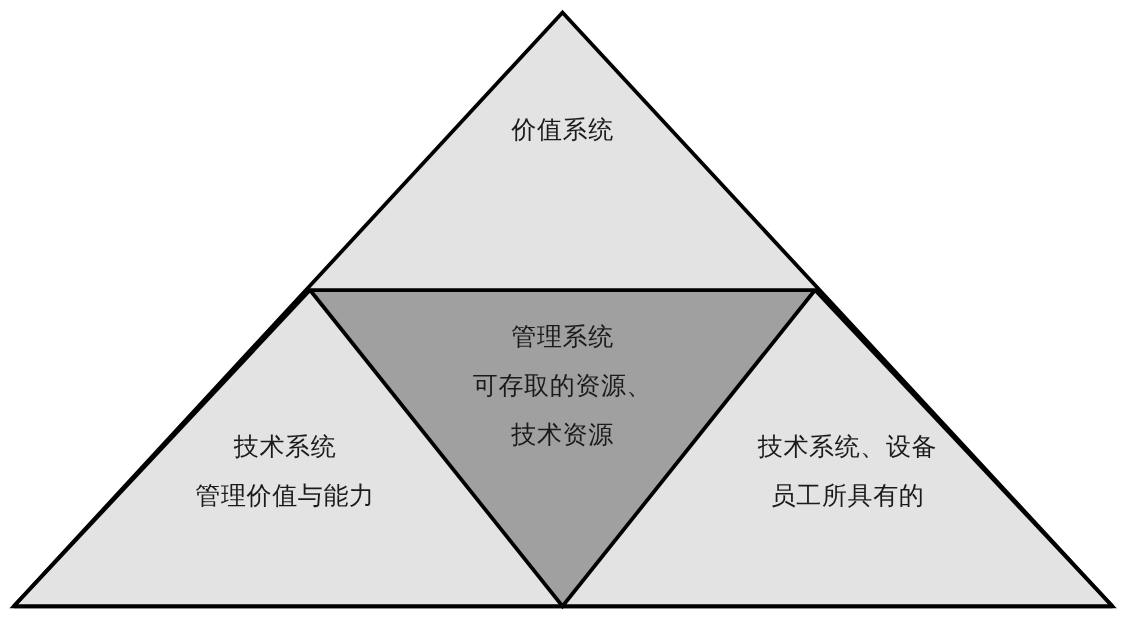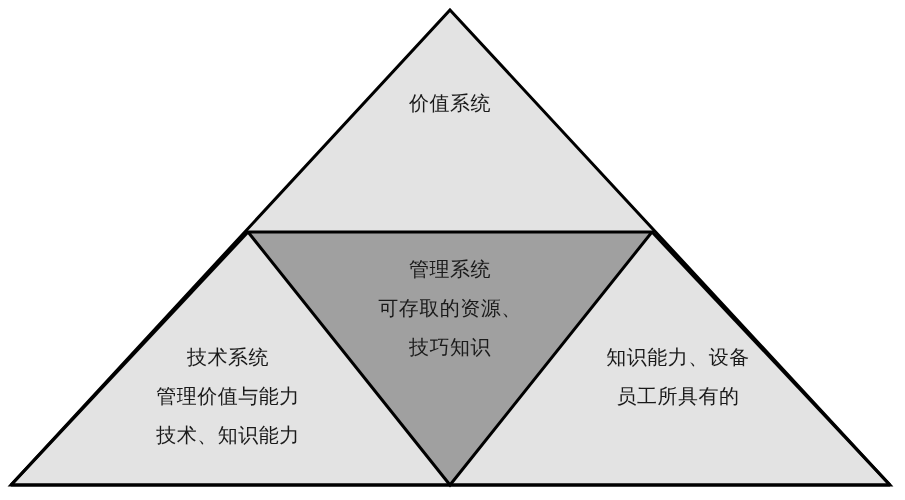--- a/index.html
+++ b/index.html
@@ -94,27 +94,26 @@
     <line x1="11" y1="485" x2="890" y2="485" stroke="#000000" stroke-width="3"></line>
   </svg>
 
   <div class="text-block" id="block-value">
     <span class="text-line">价值系统</span>
   </div>
 
   <div class="text-block" id="block-management">
     <span class="text-line">管理系统</span>
     <span class="text-line">可存取的资源、</span>
-    <span class="text-line">技巧知识</span>
+    <span class="text-line">技术资源</span>
   </div>
 
   <div class="text-block" id="block-skills">
     <span class="text-line">技术系统</span>
     <span class="text-line">管理价值与能力</span>
-    <span class="text-line">技术、知识能力</span>
   </div>
 
   <div class="text-block" id="block-technology">
-    <span class="text-line">知识能力、设备</span>
+    <span class="text-line">技术系统、设备</span>
     <span class="text-line">员工所具有的</span>
   </div>
 
 </div>
 
 </body></html>

